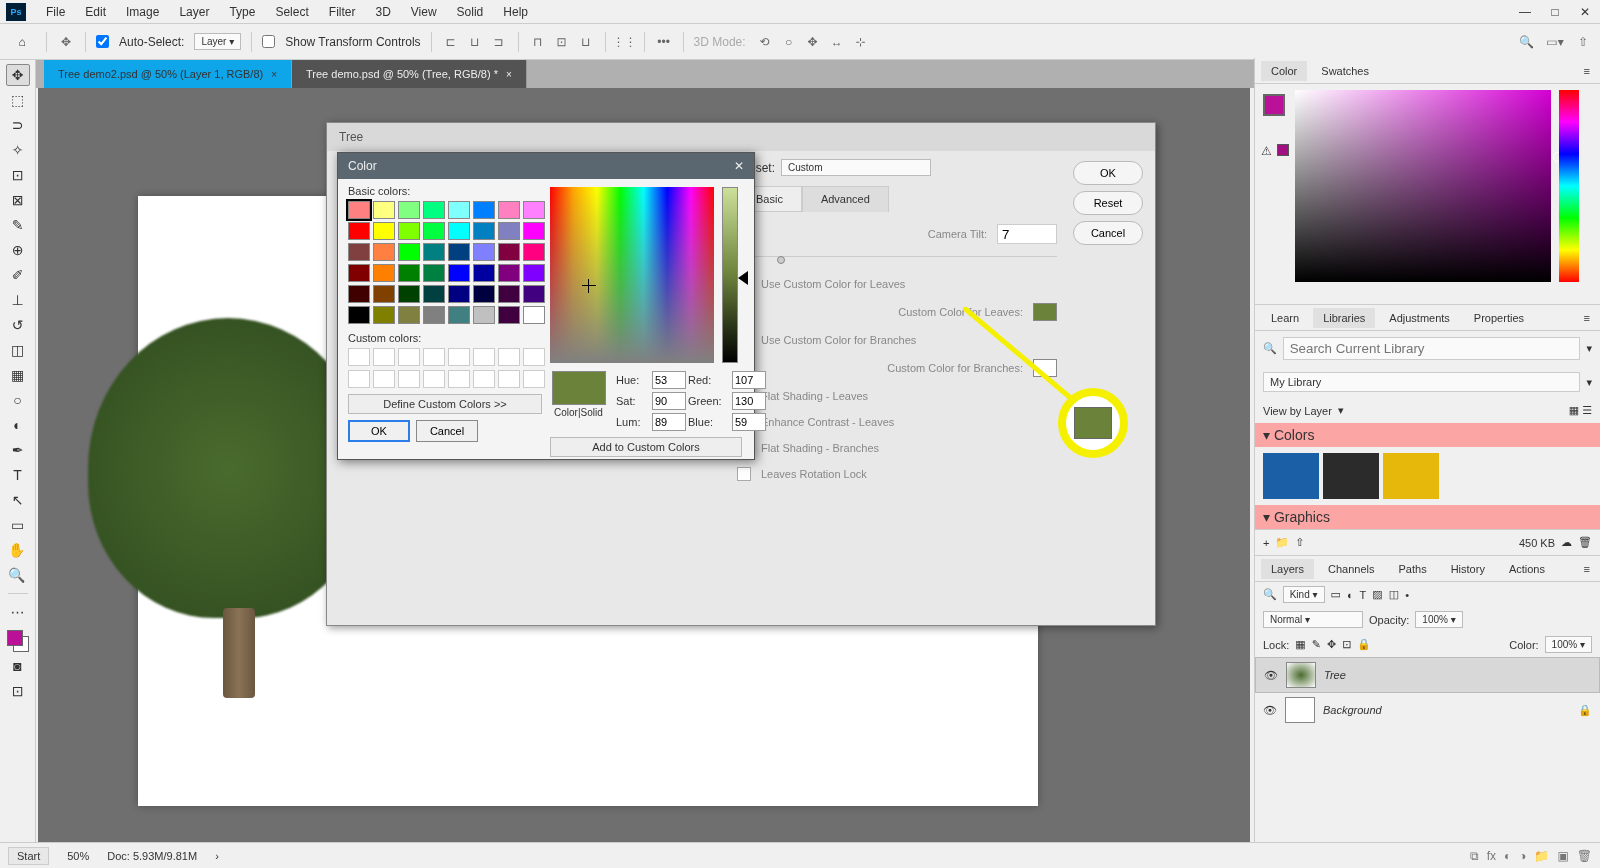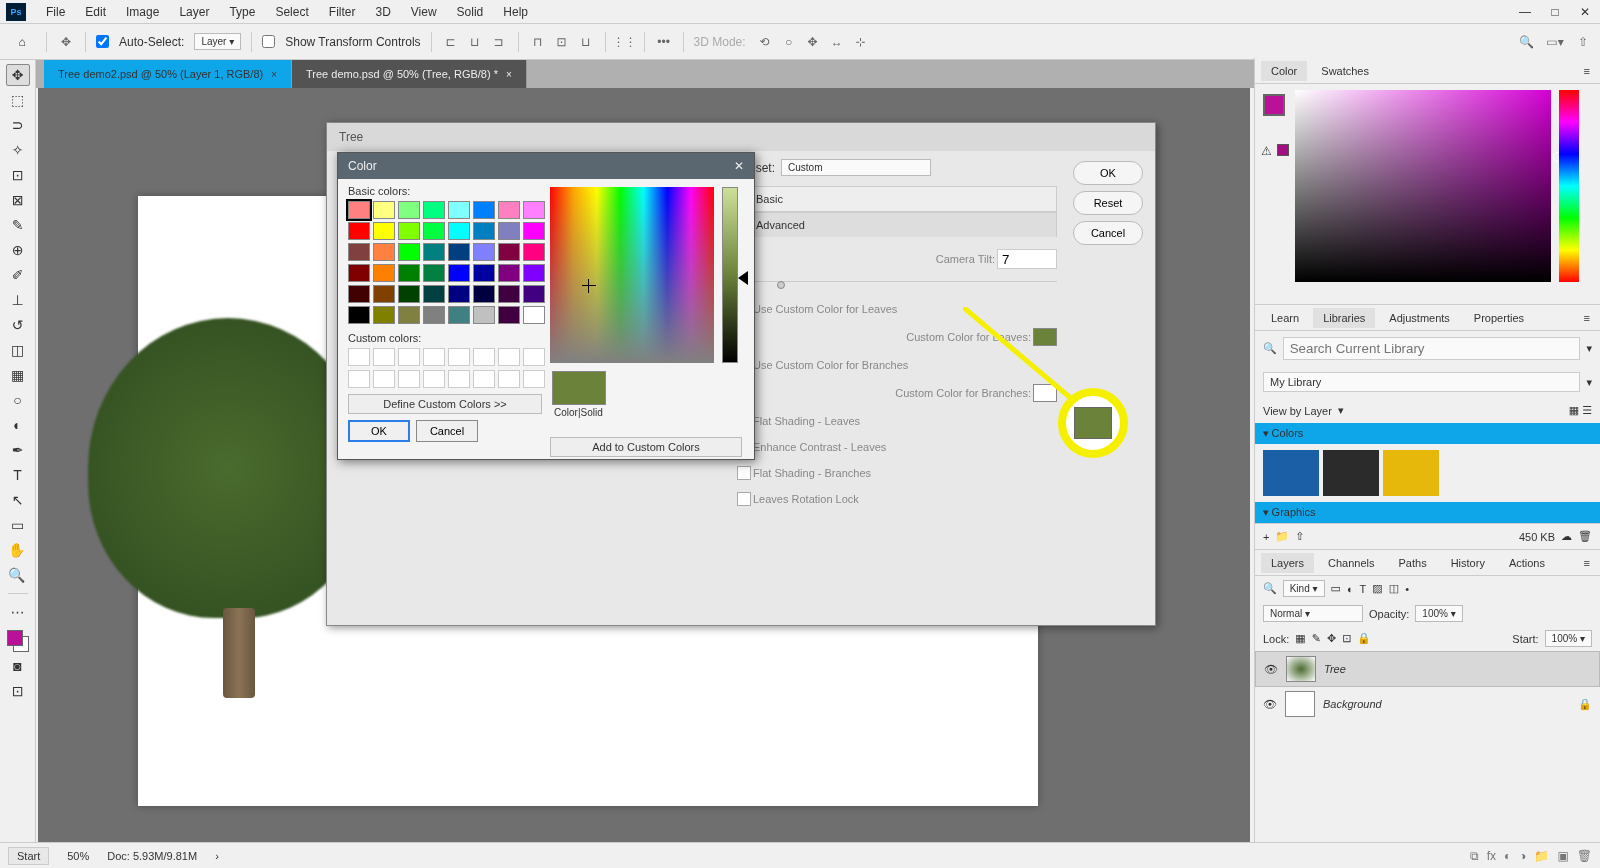--- a/index.html
+++ b/index.html
@@ -42,24 +42,24 @@
 .trunk { position: absolute; bottom: 0; left: 135px; width: 32px; height: 90px; background: linear-gradient(to right,#6b5640,#8a7355,#6b5640); border-radius: 4px; }
 .foliage { position: absolute; top: 0; left: 0; width: 280px; height: 300px; background: radial-gradient(circle at 50% 50%, #4a6b2e, #2e4a1e); border-radius: 50% 50% 45% 45%; filter: blur(1px); }
 
 
 .tree-dialog { position: absolute; top: 122px; left: 326px; width: 830px; height: 504px; background: #e8e8e8; border: 1px solid #888; box-shadow: 2px 2px 8px rgba(0,0,0,0.4); z-index: 5; }
 .tree-dlg-title { height: 28px; background: #d9d9d9; padding-left: 12px; display: flex; align-items: center; font-size: 12px; color: #555; }
 .tree-right { position: absolute; right: 12px; top: 38px; width: 70px; display: flex; flex-direction: column; gap: 6px; }
 .tree-right button { height: 24px; border: 1px solid #bbb; background: #f5f5f5; border-radius: 12px; font-size: 11px; }
 .tree-body { position: absolute; left: 410px; top: 36px; width: 320px; }
 .preset-row { display: flex; align-items: center; gap: 6px; margin-bottom: 10px; }
-.dlg-tabs { display: flex; margin-bottom: 10px; flex-direction: column; }
+.dlg-tabs { display: flex; margin-bottom: 10px; }
 .dlg-tab { padding: 6px 18px; border: 1px solid #ccc; background: #eee; font-size: 11px; }
 .dlg-tab.active { background: #ddd; border-bottom: none; }
-.optrow { display: flex; align-items: center; gap: 2px; margin: 12px 0; font-size: 11px; color: #888; }
+.optrow { display: flex; align-items: center; gap: 10px; margin: 12px 0; font-size: 11px; color: #888; }
 .optrow .lbl { flex: 1; text-align: right; }
 .optrow input[type=text] { width: 60px; height: 20px; border: 1px solid #ccc; padding: 0 4px; }
 .chk { width: 14px; height: 14px; border: 1px solid #aaa; background: #fff; display: inline-block; }
 .chk.on { background: #888; }
 .swatch-sm { width: 24px; height: 18px; border: 1px solid #888; }
 
 
 .color-dialog { position: absolute; top: 152px; left: 337px; width: 418px; height: 308px; background: #f4f4f4; border: 1px solid #555; box-shadow: 2px 2px 10px rgba(0,0,0,0.5); z-index: 10; }
 .cd-title { height: 26px; background: #5a6770; color: #eee; padding: 0 10px; display: flex; align-items: center; font-size: 12px; }
 .cd-title .x { margin-left: auto; cursor: pointer; }
@@ -98,21 +98,21 @@
 .panel-tabs span { padding: 4px 10px; }
 .panel-tabs .act { background: #e0e0e0; }
 .colorpanel { height: 220px; position: relative; padding: 6px; }
 .huepick { position: absolute; left: 40px; top: 6px; width: 256px; height: 192px; background: linear-gradient(to bottom, rgba(0,0,0,0), #000), linear-gradient(to right, #fff, #d400d4); }
 .huebar { position: absolute; left: 304px; top: 6px; width: 20px; height: 192px; background: linear-gradient(to bottom, red,magenta,blue,cyan,lime,yellow,red); }
 .fgbx { position: absolute; left: 8px; top: 10px; width: 22px; height: 22px; background: #bb1199; border: 2px solid #666; }
 .ring { position: absolute; left: 258px; top: 62px; width: 10px; height: 10px; border: 1px solid #fff; border-radius: 50%; }
 .libpanel { border-top: 1px solid #ccc; }
 .librow { padding: 6px 8px; font-size: 11px; display: flex; align-items: center; gap: 6px; }
 .libsel { flex: 1; border: 1px solid #ccc; padding: 3px 6px; background: #fafafa; }
-.collapser { padding: 4px 8px; font-size: 11px; background: #0ea5e9; }
+.collapser { padding: 4px 8px; font-size: 14px; background: #fca5a5; }
 .libcolors { display: flex; gap: 4px; padding: 6px 8px; }
 .libcolors div { width: 56px; height: 46px; }
 .layerspanel { border-top: 1px solid #ccc; }
 .layersrow { display: flex; align-items: center; gap: 6px; padding: 4px 8px; font-size: 11px; }
 .layeritem { display: flex; align-items: center; gap: 8px; padding: 4px 8px; font-size: 11px; }
 .layeritem .eye { width: 14px; }
 .layeritem .thumb { width: 30px; height: 26px; border: 1px solid #888; background: #fff; }
 .layeritem.sel { background: #d8d8d8; }
 
 
@@ -381,20 +381,34 @@
     <div class="cd-btns">
       <button class="ok">OK</button>
       <button>Cancel</button>
     </div>
     <div class="gradient"></div>
     <div class="cd-cross"></div>
     <div class="lum-bar"></div>
     <div class="lum-arrow"></div>
     <div class="preview"></div>
     <div class="cs-lbl">Color|Solid</div>
+    <div class="numgrid">
+      <span>Hue:</span>
+        <input value="53" style="">
+      <span>Red:</span>
+        <input value="107" style="">
+      <span>Sat:</span>
+        <input value="90" style="">
+      <span>Green:</span>
+        <input value="130" style="">
+      <span>Lum:</span>
+        <input value="89" style="">
+      <span>Blue:</span>
+        <input value="59" style="">
+    </div>
     <div class="addcust">Add to Custom Colors</div>
   </div>
 </div>
 
 <div class="hl-line"><svg>
       <line x1="0" y1="0" x2="130" y2="110" stroke="#f5f000" stroke-width="5"></line>
     </svg></div>
 <div class="hl-circle">
     <div></div>
   </div>
@@ -461,21 +475,21 @@
       <span>Opacity:</span>
         <div class="sel"><span>100%</span> ▾</div>
     </div>
     <div class="layersrow">
       <span>Lock:</span>
       <span>▦</span>
       <span>✎</span>
       <span>✥</span>
       <span>⊡</span>
       <span>🔒</span>
-      <span style="margin-left:auto">Start:</span>
+      <span style="margin-left:auto">Color:</span>
       <div class="sel"><span>100%</span> ▾</div>
     </div>
     <div class="layeritem sel">
       <span class="eye">👁</span>
       <div class="thumb" style="background:radial-gradient(#4a6b2e,#fff)"></div>
       <span style="font-style:italic">Tree</span>
     </div>
     <div class="layeritem">
       <span class="eye">👁</span>
       <div class="thumb"></div>

